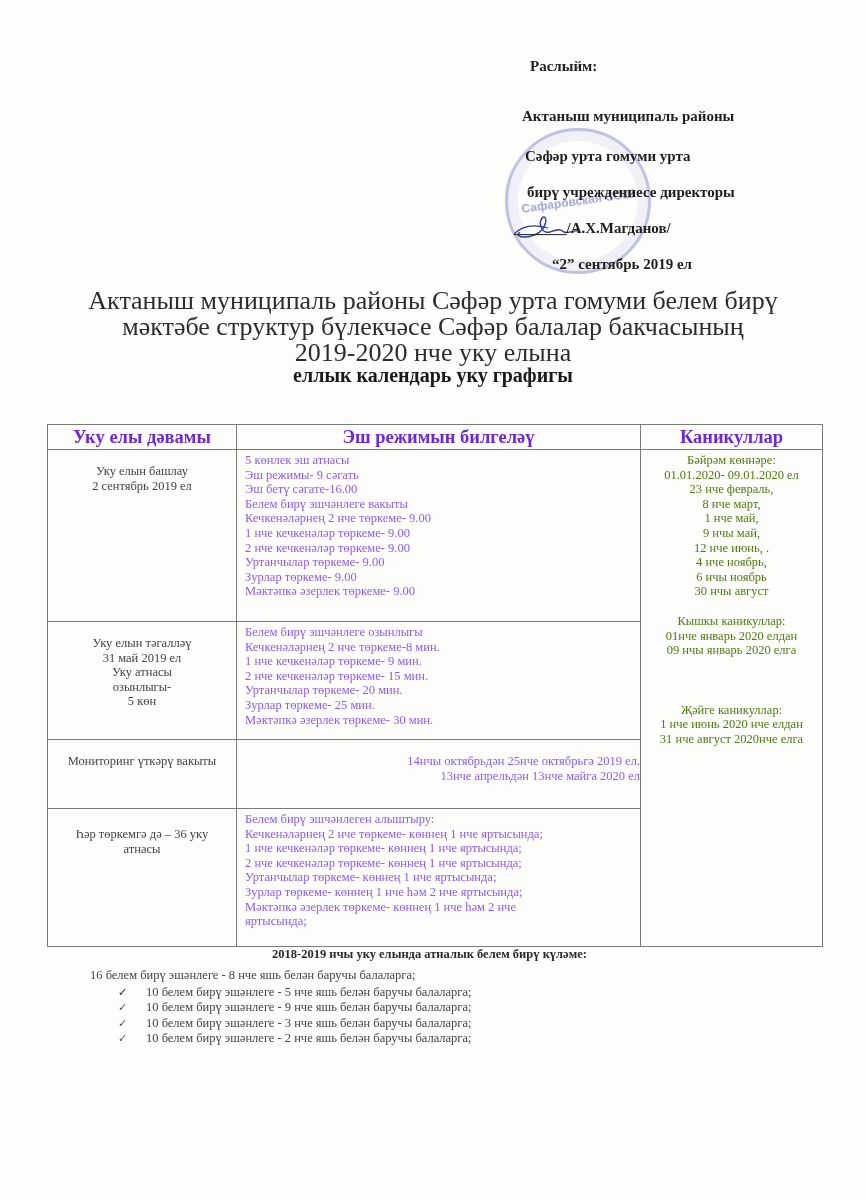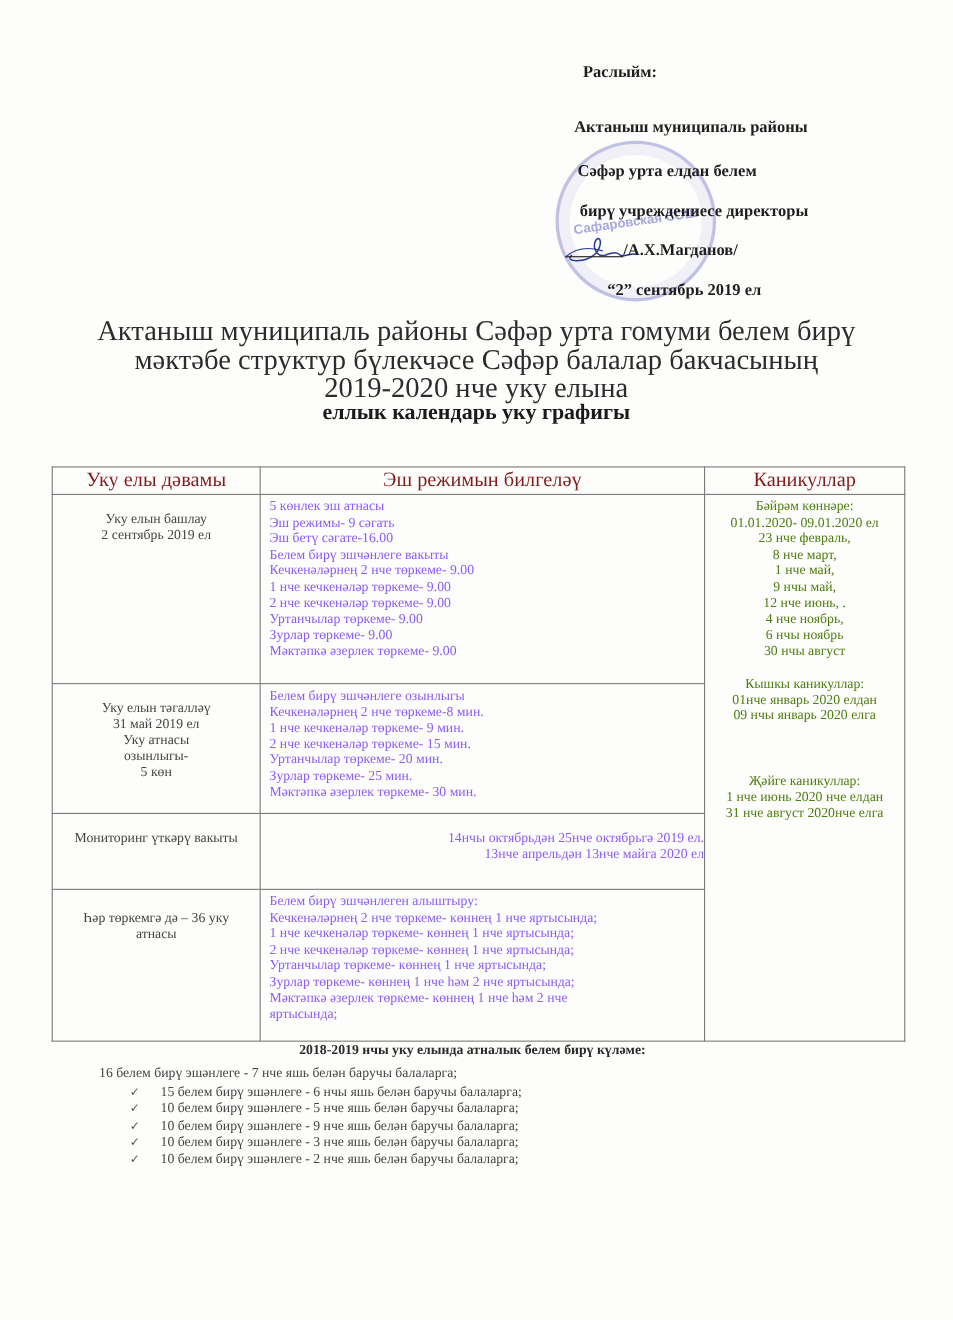--- a/index.html
+++ b/index.html
@@ -23,21 +23,21 @@
     .title {
       position: absolute; left: 0; width: 866px; text-align: center;
       font-size: 26px; color: #2c2c2c;
     }
     .title.bold { font-weight: bold; font-size: 20px; color: #1a1a1a; }
     table.sched {
       position: absolute; left: 47px; top: 424px; width: 776px;
       border-collapse: collapse; font-size: 12.5px; line-height: 14.6px;
     }
     table.sched th, table.sched td { border: 1px solid #7a7a7a; vertical-align: top; padding: 0; }
-    table.sched th { font-size: 18.5px; font-weight: normal; height: 24px; text-align: center; color: #7f1d1d; line-height: 24px; }
+    table.sched th { font-size: 18.5px; font-weight: bold; height: 24px; text-align: center; color: #6d28d9; line-height: 24px; }
     td.c1 { width: 188px; text-align: center; color: #444; }
     td.c2 { width: 395px; text-align: left; padding-left: 8px !important; color: #8b5cf6; }
     td.c3 { text-align: center; color: #4d7c0f; }
     .pre { white-space: pre-line; }
     .footer-title {
       position: absolute; left: 272px; top: 947px; font-weight: bold; font-size: 12.5px; color: #2a2a2a;
     }
     .list { position: absolute; left: 118px; top: 968px; font-size: 12.5px; line-height: 15.2px; color: #444; }
     .list .item { position: relative; padding-left: 28px; }
     .check { position: absolute; left: 0; top: 0; font-size: 11px; color: #555; font-family: "DejaVu Sans", sans-serif; }
@@ -49,21 +49,21 @@
   <span>Сафаровская СОШ</span>
 </div>
 <svg class="sig" viewBox="0 0 70 28">
   <path d="M8 20 C 0 26, 20 28, 30 18 C 36 10, 34 2, 30 6 C 26 12, 30 22, 38 20 C 44 18, 48 16, 52 20 C 56 22, 60 18, 66 19" fill="none" stroke="#2b3a9a" stroke-width="1.4"></path>
   <path d="M2 22 C 10 14, 22 12, 36 16" fill="none" stroke="#2b3a9a" stroke-width="1.1"></path>
 </svg>
 
 <div class="approval">
   <div class="line" style="left:8px;top:0px;">Раслыйм:</div>
   <div class="line" style="left:0px;top:50px;">Актаныш муниципаль районы</div>
-  <div class="line" style="left:3px;top:90px;">Сәфәр  урта елдан белем</div>
+  <div class="line" style="left:3px;top:90px;">Сәфәр  урта гомуми урта</div>
   <div class="line" style="left:5px;top:126px;">бирү  учреждениесе  директоры</div>
   <div class="line" style="left:-8px;top:162px;">_______/А.Х.Магданов/</div>
   <div class="line" style="left:30px;top:198px;">“2” сентябрь 2019 ел</div>
 </div>
 
 <div class="title" style="top:286px;">Актаныш муниципаль районы Сәфәр урта гомуми белем бирү</div>
 <div class="title" style="top:312px;">мәктәбе структур бүлекчәсе Сәфәр балалар бакчасының</div>
 <div class="title" style="top:338px;">2019-2020 нче уку елына</div>
 <div class="title bold" style="top:364px;">еллык календарь уку графигы</div>
 
@@ -140,25 +140,24 @@
 Уртанчылар төркеме- көннең 1 нче яртысында;
 Зурлар төркеме- көннең 1 нче һәм 2 нче яртысында;
 Мәктәпкә әзерлек төркеме- көннең 1 нче һәм 2 нче
 яртысында;</td>
     </tr>
   </tbody>
 </table>
 
 <div class="footer-title">2018-2019 нчы уку елында атналык белем бирү күләме:</div>
 <div class="list" style="left:90px;">
-  <div style="margin-bottom:2px;">16 белем бирү эшәнлеге -  7 нче яшь белән баручы балаларга;</div>
+  <div style="margin-bottom:2px;">16 белем бирү эшәнлеге -  8 нче яшь белән баручы балаларга;</div>
   <div style="padding-left:28px;">
     <div class="item">
       <span class="check">✓</span>
-      <span>15 белем бирү эшәнлеге -  6 нчы яшь белән баручы балаларга;</span>
     </div>
     <div class="item">
       <span class="check">✓</span>
       <span>10 белем бирү эшәнлеге -  5 нче яшь белән баручы балаларга;</span>
     </div>
     <div class="item">
       <span class="check">✓</span>
       <span>10 белем бирү эшәнлеге -  9 нче яшь белән баручы балаларга;</span>
     </div>
     <div class="item">

